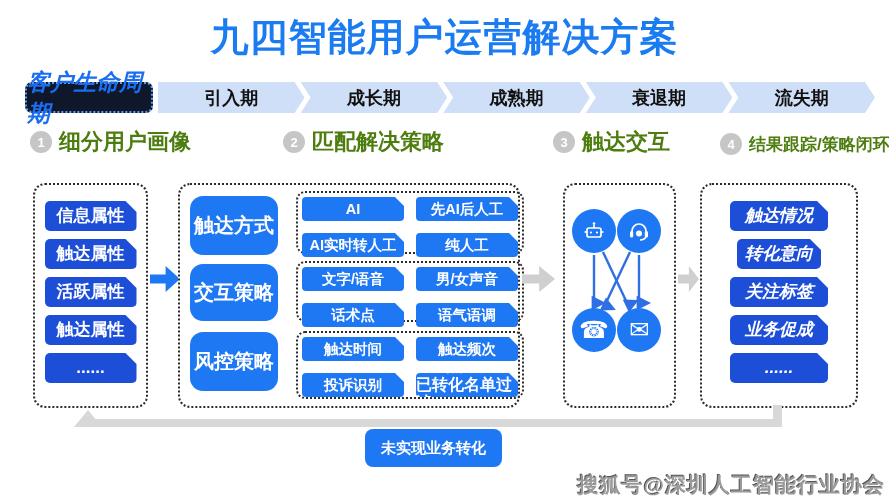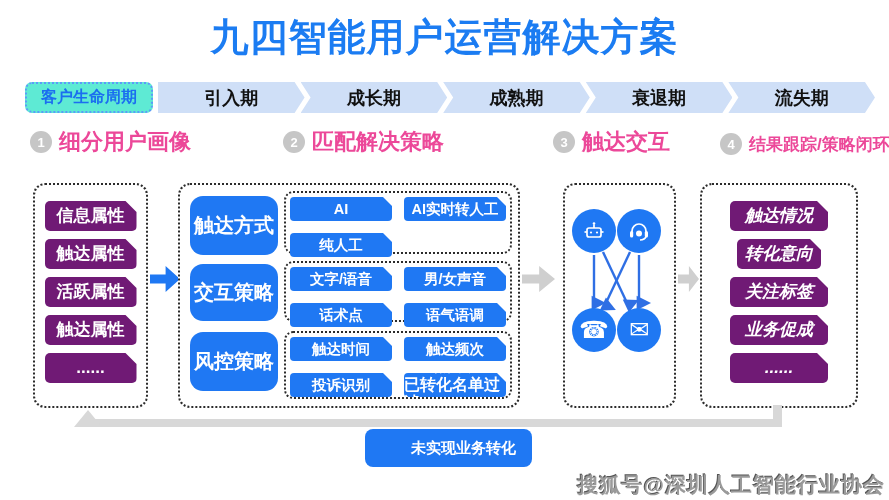--- a/index.html
+++ b/index.html
@@ -6,68 +6,68 @@
   body{width:889px;height:500px;position:relative;overflow:hidden;
        font-family:"Liberation Sans","DejaVu Sans",sans-serif;}
   .abs{position:absolute;}
 
   
   .title{left:0;right:0;top:12px;text-align:center;font-size:38px;font-weight:bold;
          color:#1b7cf2;letter-spacing:1px;}
 
   
   .lifebar{left:25px;top:82px;width:850px;height:31px;display:flex;align-items:stretch;}
-  .life-label{width:128px;background:#5eead4;border:2px dotted #5b9cf8;border-radius:7px;
-              color:#1b6ef0;font-weight:bold;font-size:16px;display:flex;align-items:center;
-              justify-content:center;margin-right:5px;z-index:2;box-sizing:border-box;}
+  .life-label{width:128px;background:#0f172a;border:2px dotted #5b9cf8;border-radius:7px;
+              color:#1b6ef0;font-weight:bold;font-size:23px;display:flex;align-items:center;
+              justify-content:center;margin-right:5px;z-index:2;box-sizing:border-box;font-style:italic;}
   .stages{flex:1;display:flex;}
   .stage{flex:1;background:#cfdff7;color:#111;font-weight:bold;font-size:18px;
          display:flex;align-items:center;justify-content:center;
          clip-path:polygon(0 0,calc(100% - 10px) 0,100% 50%,calc(100% - 10px) 100%,0 100%,10px 50%);}
   .stage:first-child{clip-path:polygon(0 0,calc(100% - 10px) 0,100% 50%,calc(100% - 10px) 100%,0 100%);}
   .stage + .stage{margin-left:-4px;}
 
   
   .step{display:flex;align-items:center;gap:7px;height:24px;}
   .step-num{width:22px;height:22px;border-radius:50%;background:#c6c6c6;color:#fff;
             font-size:13px;font-weight:bold;display:flex;align-items:center;justify-content:center;}
-  .step-label{font-size:22px;font-weight:bold;color:#ec4899;white-space:nowrap;text-align:center;}
+  .step-label{font-size:22px;font-weight:bold;color:#4d7c0f;white-space:nowrap;text-align:center;}
   .step4 .step-label{font-size:17px;}
 
   
   .dbox{border:2px dotted #2b2b2b;border-radius:12px;box-sizing:border-box;background:#fff;}
 
   
-  .tag{background:#701a75;color:#fff;font-weight:bold;text-align:center;border-radius:5px;
+  .tag{background:#1d4ed8;color:#fff;font-weight:bold;text-align:center;border-radius:5px;
        clip-path:polygon(0 0,calc(100% - 11px) 0,100% 11px,100% 100%,0 100%);}
   .tag-lg{width:92px;height:30px;line-height:30px;font-size:17px;margin:0 auto 8px auto;}
   .col-tags{padding-top:16px;}
 
   
   .row-label{background:#1f78f3;color:#fff;font-weight:bold;font-size:20px;border-radius:13px;
              display:flex;align-items:center;justify-content:center;position:absolute;
              left:10px;width:88px;}
-  .group{position:absolute;left:104px;width:228px;border:2px dotted #2b2b2b;border-radius:9px;
+  .group{position:absolute;left:116px;width:228px;border:2px dotted #2b2b2b;border-radius:9px;
          box-sizing:border-box;display:grid;grid-template-columns:1fr 1fr;gap:12px;padding:4px;}
   .tag-sm{font-size:14.5px;display:flex;align-items:center;justify-content:center;
           clip-path:polygon(0 0,calc(100% - 9px) 0,100% 9px,100% 100%,0 100%);
           background:#1f78f3;color:#fff;font-weight:bold;border-radius:4px;min-height:24px;}
   .tag-2line{flex-direction:column;font-size:16px;line-height:1.15;}
 
   
   .barrow{clip-path:polygon(0 33%,52% 33%,52% 0,100% 50%,52% 100%,52% 67%,0 67%);}
   .blue-a{background:#1f78f3;}
   .gray-a{background:#cfcfcf;}
 
   
   .loop{background:#d8d8d8;}
   .loop-head{background:#d8d8d8;clip-path:polygon(50% 0,100% 100%,0 100%);}
 
   .fb-btn{background:#1f78f3;color:#fff;font-weight:bold;font-size:15px;border-radius:8px;
-          display:flex;align-items:center;justify-content:center;border:none;padding-left:30px;}
+          display:flex;align-items:center;justify-content:center;border:none;}
 
   .watermark{right:4px;top:471px;font-size:21px;font-weight:bold;letter-spacing:1px;
              color:#9a9a9a;text-shadow:1px 1px 0 #fff,-1px -1px 0 #555;margin-left:28px;}
 </style>
 </head>
 <body>
 
 <div class="abs title">九四智能用户运营解决方案</div>
 
 <div class="abs lifebar">
@@ -108,20 +108,21 @@
 
 <div class="abs barrow blue-a" style="left:150px;top:266px;width:30px;height:26px;"></div>
 
 <div class="abs dbox" style="left:178px;top:183px;width:342px;height:225px;">
   <div class="row-label" style="top:11px;height:59px;">触达方式</div>
   <div class="row-label" style="top:147px;height:59px;">风控策略</div>
   <div class="row-label" style="top:79px;height:57px;">交互策略</div>
 
   <div class="group" style="top:6px;height:63px;">
     <div class="tag-sm">AI</div>
+    <div class="tag-sm">先AI后人工</div>
     <div class="tag-sm">AI实时转人工</div>
     <div class="tag-sm">纯人工</div>
   </div>
   <div class="group" style="top:76px;height:61px;">
     <div class="tag-sm">文字/语音</div>
     <div class="tag-sm">男/女声音</div>
     <div class="tag-sm">话术点</div>
     <div class="tag-sm">语气语调</div>
   </div>
   <div class="group" style="top:146px;height:68px;">
@@ -182,21 +183,21 @@
     </g>
   </svg>
 </div>
 
 <div class="abs barrow gray-a" style="left:678px;top:266px;width:21px;height:26px;"></div>
 
 <div class="abs dbox col-tags" style="left:700px;top:183px;width:158px;height:225px;font-style:italic;">
   <div class="tag tag-lg" style="width:98px;">触达情况</div>
   <div class="tag tag-lg" style="width:84px;">转化意向</div>
   <div class="tag tag-lg" style="width:98px;">关注标签</div>
-  <div class="tag tag-lg" style="width:98px;">业务促成</div>
+  <div class="tag tag-lg" style="width:98px;border-radius:6px;">业务促成</div>
   <div class="tag tag-lg" style="width:98px;">......</div>
 </div>
 
 <div class="abs loop" style="left:773px;top:405px;width:9px;height:22px;"></div>
 <div class="abs loop" style="left:88px;top:419px;width:694px;height:8px;"></div>
 <div class="abs loop-head" style="left:74px;top:410px;width:28px;height:17px;"></div>
 
 <div class="abs fb-btn" style="left:365px;top:429px;width:137px;height:38px;">未实现业务转化</div>
 
 <div class="abs watermark">搜狐号@深圳人工智能行业协会</div>

